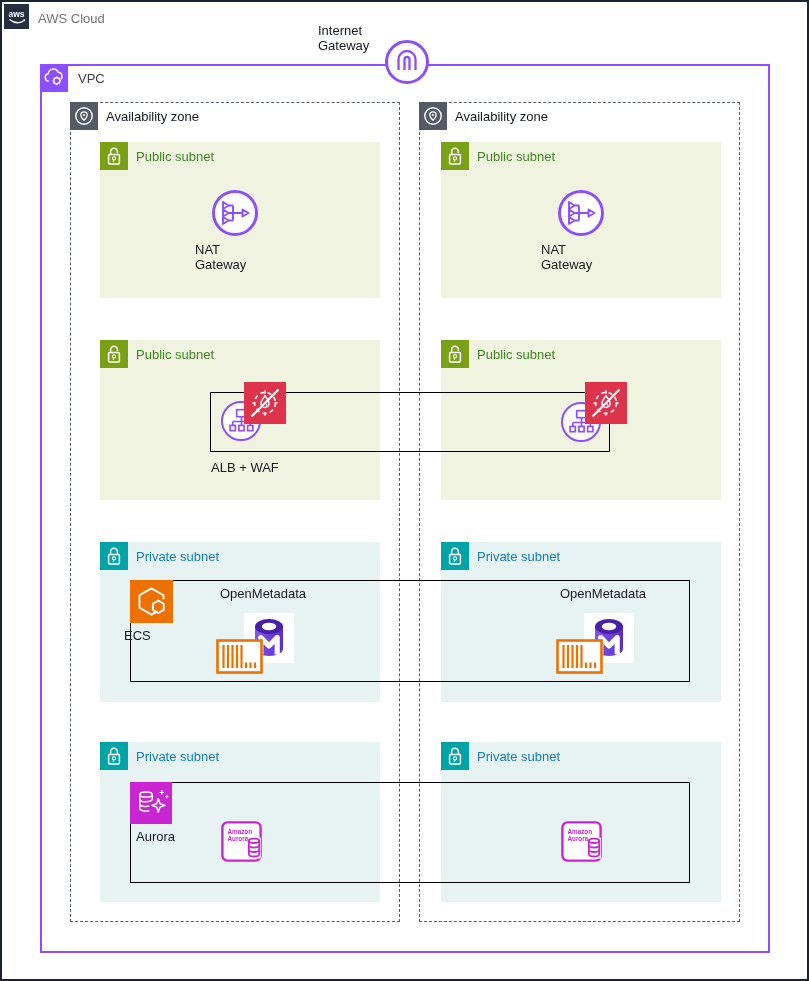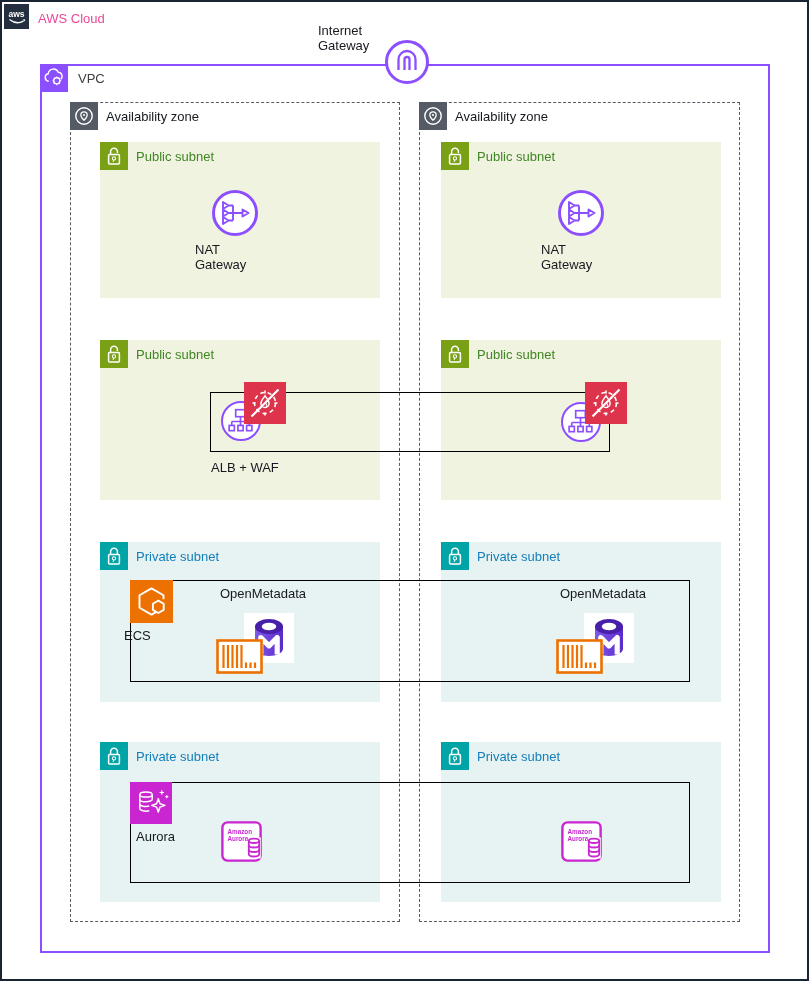--- a/index.html
+++ b/index.html
@@ -7,21 +7,21 @@
   .canvas{position:relative;width:809px;height:981px;background:#fff;
           border:2px solid #1A2533;box-sizing:border-box;overflow:hidden;}
   .abs{position:absolute;box-sizing:border-box;}
   .lbl{position:absolute;font-size:13px;color:#16191F;white-space:nowrap;line-height:15px;}
   .lbl.center{white-space:normal;}
   .vpc-box{border:2px solid #8C4FFF;}
   .az-box{border:1px dashed #545B64;}
   .subnet-pub{background:#F1F3E1;}
   .subnet-priv{background:#E7F3F2;}
   .grp{border:1.5px solid #000;background:transparent;}
-  .badge{display:flex;align-items:center;justify-content:flex-start;}
+  .badge{display:flex;align-items:center;justify-content:flex-end;}
   .badge svg{display:block;}
   .circ{border-radius:50%;background:#fff;}
   svg text{font-family:"Liberation Sans",sans-serif;}
 </style>
 </head>
 <body>
 
 <div class="canvas">
 
   <div class="abs vpc-box" style="left:38px;top:62px;width:730px;height:889px;"></div>
@@ -42,21 +42,21 @@
   <div class="abs grp" style="left:128px;top:578px;width:560px;height:102px;"></div>
   <div class="abs grp" style="left:128px;top:780px;width:560px;height:101px;"></div>
 
   <div class="abs badge" style="left:2px;top:2px;width:25px;height:25px;background:#232F3E;">
     <svg viewBox="0 0 25 25" width="25" height="25">
       <text x="12.5" y="12.5" font-size="8.5" font-weight="bold" fill="#fff" text-anchor="middle">aws</text>
       <path d="M5.5 15.5 q7 5.6 13.8 1.6" stroke="#fff" stroke-width="1.3" fill="none"></path>
       <path d="M19.8 17.5 l1.1 -1.7 -2 .3" stroke="#fff" stroke-width="1" fill="none"></path>
     </svg>
   </div>
-  <div class="lbl" style="left:36px;top:9px;color:#ec4899;">AWS Cloud</div>
+  <div class="lbl" style="left:36px;top:9px;color:#737373;">AWS Cloud</div>
 
   <div class="abs badge" style="left:38px;top:62px;width:28px;height:28px;background:#8C4FFF;">
     <svg viewBox="0 0 28 28" width="28" height="28" fill="none" stroke="#fff" stroke-width="1.4">
       <path d="M8.7 17.2 a3.8 3.8 0 0 1 -.5 -7.5 a5.2 5.2 0 0 1 10 -1.4 a4 4 0 0 1 2.5 7"></path>
       <circle cx="16.8" cy="16.8" r="3.1"></circle>
       <path stroke-width="1.1" d="M16.8 12.6 v1.2 M16.8 20 v1.2 M12.6 16.8 h1.2 M20 16.8 h1.2 M13.8 13.8 l.9 .9 M18.9 18.9 l.9 .9 M19.8 13.8 l-.9 .9 M14.7 18.9 l-.9 .9"></path>
     </svg>
   </div>
   <div class="lbl" style="left:76px;top:69px;color:#404040;">VPC</div>
 

